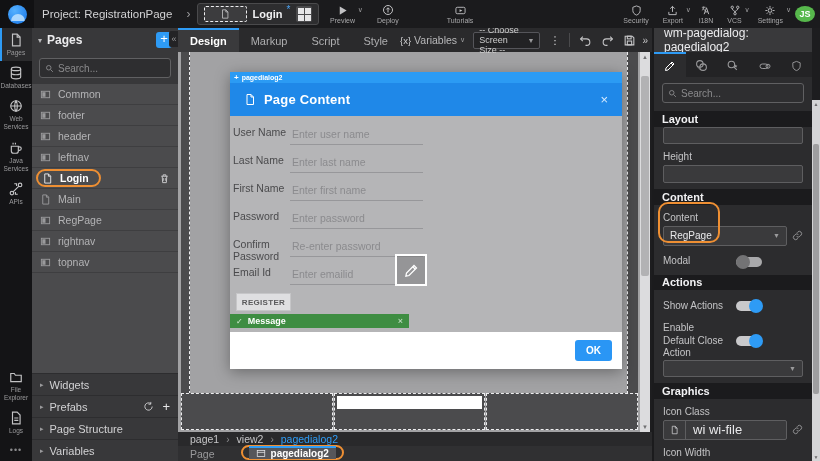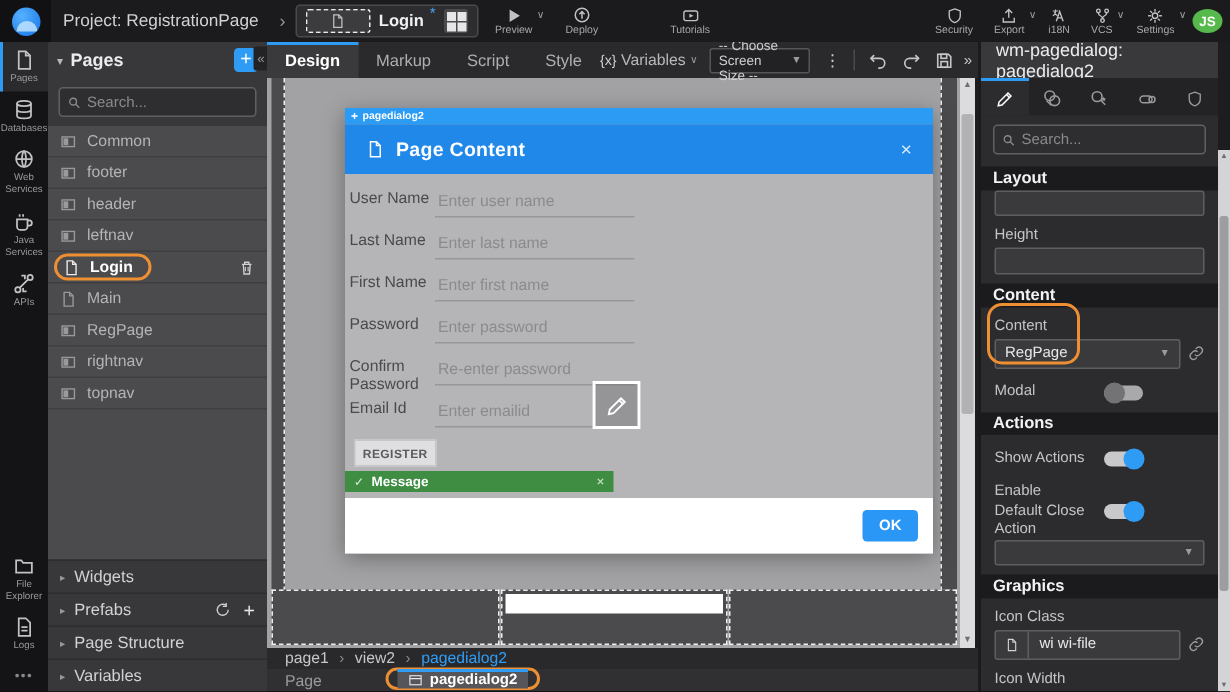--- a/index.html
+++ b/index.html
@@ -97,21 +97,21 @@
   .msg-bar .mx{margin-left:auto;font-size:9px;color:#cfe6cf}
   .dlg-foot{height:37px;background:#fff;display:flex;align-items:center;justify-content:flex-end;padding:0 10px}
   .ok-btn{background:#2a96f5;color:#fff;font-size:10px;font-weight:bold;border:none;border-radius:3px;padding:5px 11px}
   .edit-fab{position:absolute;left:165px;top:138px;width:32px;height:32px;border:2px solid #fff;background:rgba(110,110,112,.45);display:flex;align-items:center;justify-content:center;color:#fff}
 
   
   .crumbbar{position:absolute;left:178px;top:432px;width:474px;height:14px;background:#29292b;display:flex;align-items:center;gap:7px;padding:0 12px;font-size:10.5px}
   .crumbbar .c{color:#c6c6c8}
   .crumbbar .sep{color:#8a8a8c;font-size:10px}
   .crumbbar .c.active{color:#2f9df6}
-  .pagebar{position:absolute;left:178px;top:446px;width:474px;height:15px;background:#303032;display:flex;align-items:center;padding:0 12px;gap:42px}
+  .pagebar{position:absolute;left:178px;top:446px;width:474px;height:15px;background:#303032;display:flex;align-items:center;padding:0 12px;gap:26px}
   .pagebar .plabel{color:#9a9a9c;font-size:10.5px}
   .chip-ring{border:2px solid #ee8f33;border-radius:10px;padding:0 6px;display:flex;align-items:center;height:15px;margin-top:-2px}
   .chip{background:#56565a;border-top:2px solid #2f9df6;height:13px;display:flex;align-items:center;gap:5px;padding:0 7px;color:#fff;font-size:10px;font-weight:bold}
 
   
   .vscroll{position:absolute;left:640px;top:52px;width:10px;height:380px;background:#dcdcde}
   .vscroll .arr{height:10px;color:#707072;font-size:6px;text-align:center;line-height:10px}
   .vscroll .thumb{position:absolute;left:1px;right:1px;top:24px;height:200px;background:#b2b2b4;border-radius:2px}
   .vscroll .arr.b{position:absolute;bottom:0;left:0;right:0}
 
@@ -132,21 +132,21 @@
   .withlink .pselect,.withlink .iconinput{flex:1;margin:0}
   .linkic{color:#9a9a9c}
   .togrow{display:flex;align-items:center;margin:9px 9px 0;gap:8px}
   .togrow .tl{font-size:10px;color:#c4c4c6;line-height:1.25;width:64px}
   .tgl{width:28px;height:14px;position:relative;flex:0 0 auto}
   .tgl .track{position:absolute;left:1px;right:1px;top:2px;bottom:2px;border-radius:6px;background:#a9a9ab}
   .tgl .knob{position:absolute;width:14px;height:14px;border-radius:50%;top:0}
   .tgl.off .knob{left:1px;background:#737375}
   .tgl.on .track{background:#c9c9cb}
   .tgl.on .knob{right:0;background:#2e9bf5}
-  .iconinput{height:20px;background:#3a3a3c;border:1px solid #5e5e60;border-radius:2px;display:flex;align-items:center;color:#e8e8ea;font-size:10px}
+  .iconinput{height:20px;background:#3a3a3c;border:1px solid #5e5e60;border-radius:2px;display:flex;align-items:center;color:#e8e8ea;font-size:13px}
   .iconinput .cell{width:22px;align-self:stretch;border-right:1px solid #5e5e60;display:flex;align-items:center;justify-content:center;color:#d2d2d4}
   .iconinput .tx{padding:0 7px}
   .content-wrap{position:relative}
   .content-hl{position:absolute;left:4px;top:-3px;width:62px;height:41px;border:2px solid #ee8f33;border-radius:10px;pointer-events:none}
   .rscroll{position:absolute;left:812px;top:100px;width:8px;height:361px;background:#d4d4d6}
   .rscroll .thumb{position:absolute;left:1px;right:1px;top:44px;height:250px;background:#9e9ea0;border-radius:2px}
   .rscroll .arr{position:absolute;left:0;right:0;color:#6a6a6c;font-size:5px;text-align:center}
   .rscroll .arr.t{top:1px}.rscroll .arr.b{bottom:1px}
 </style>
 </head>

